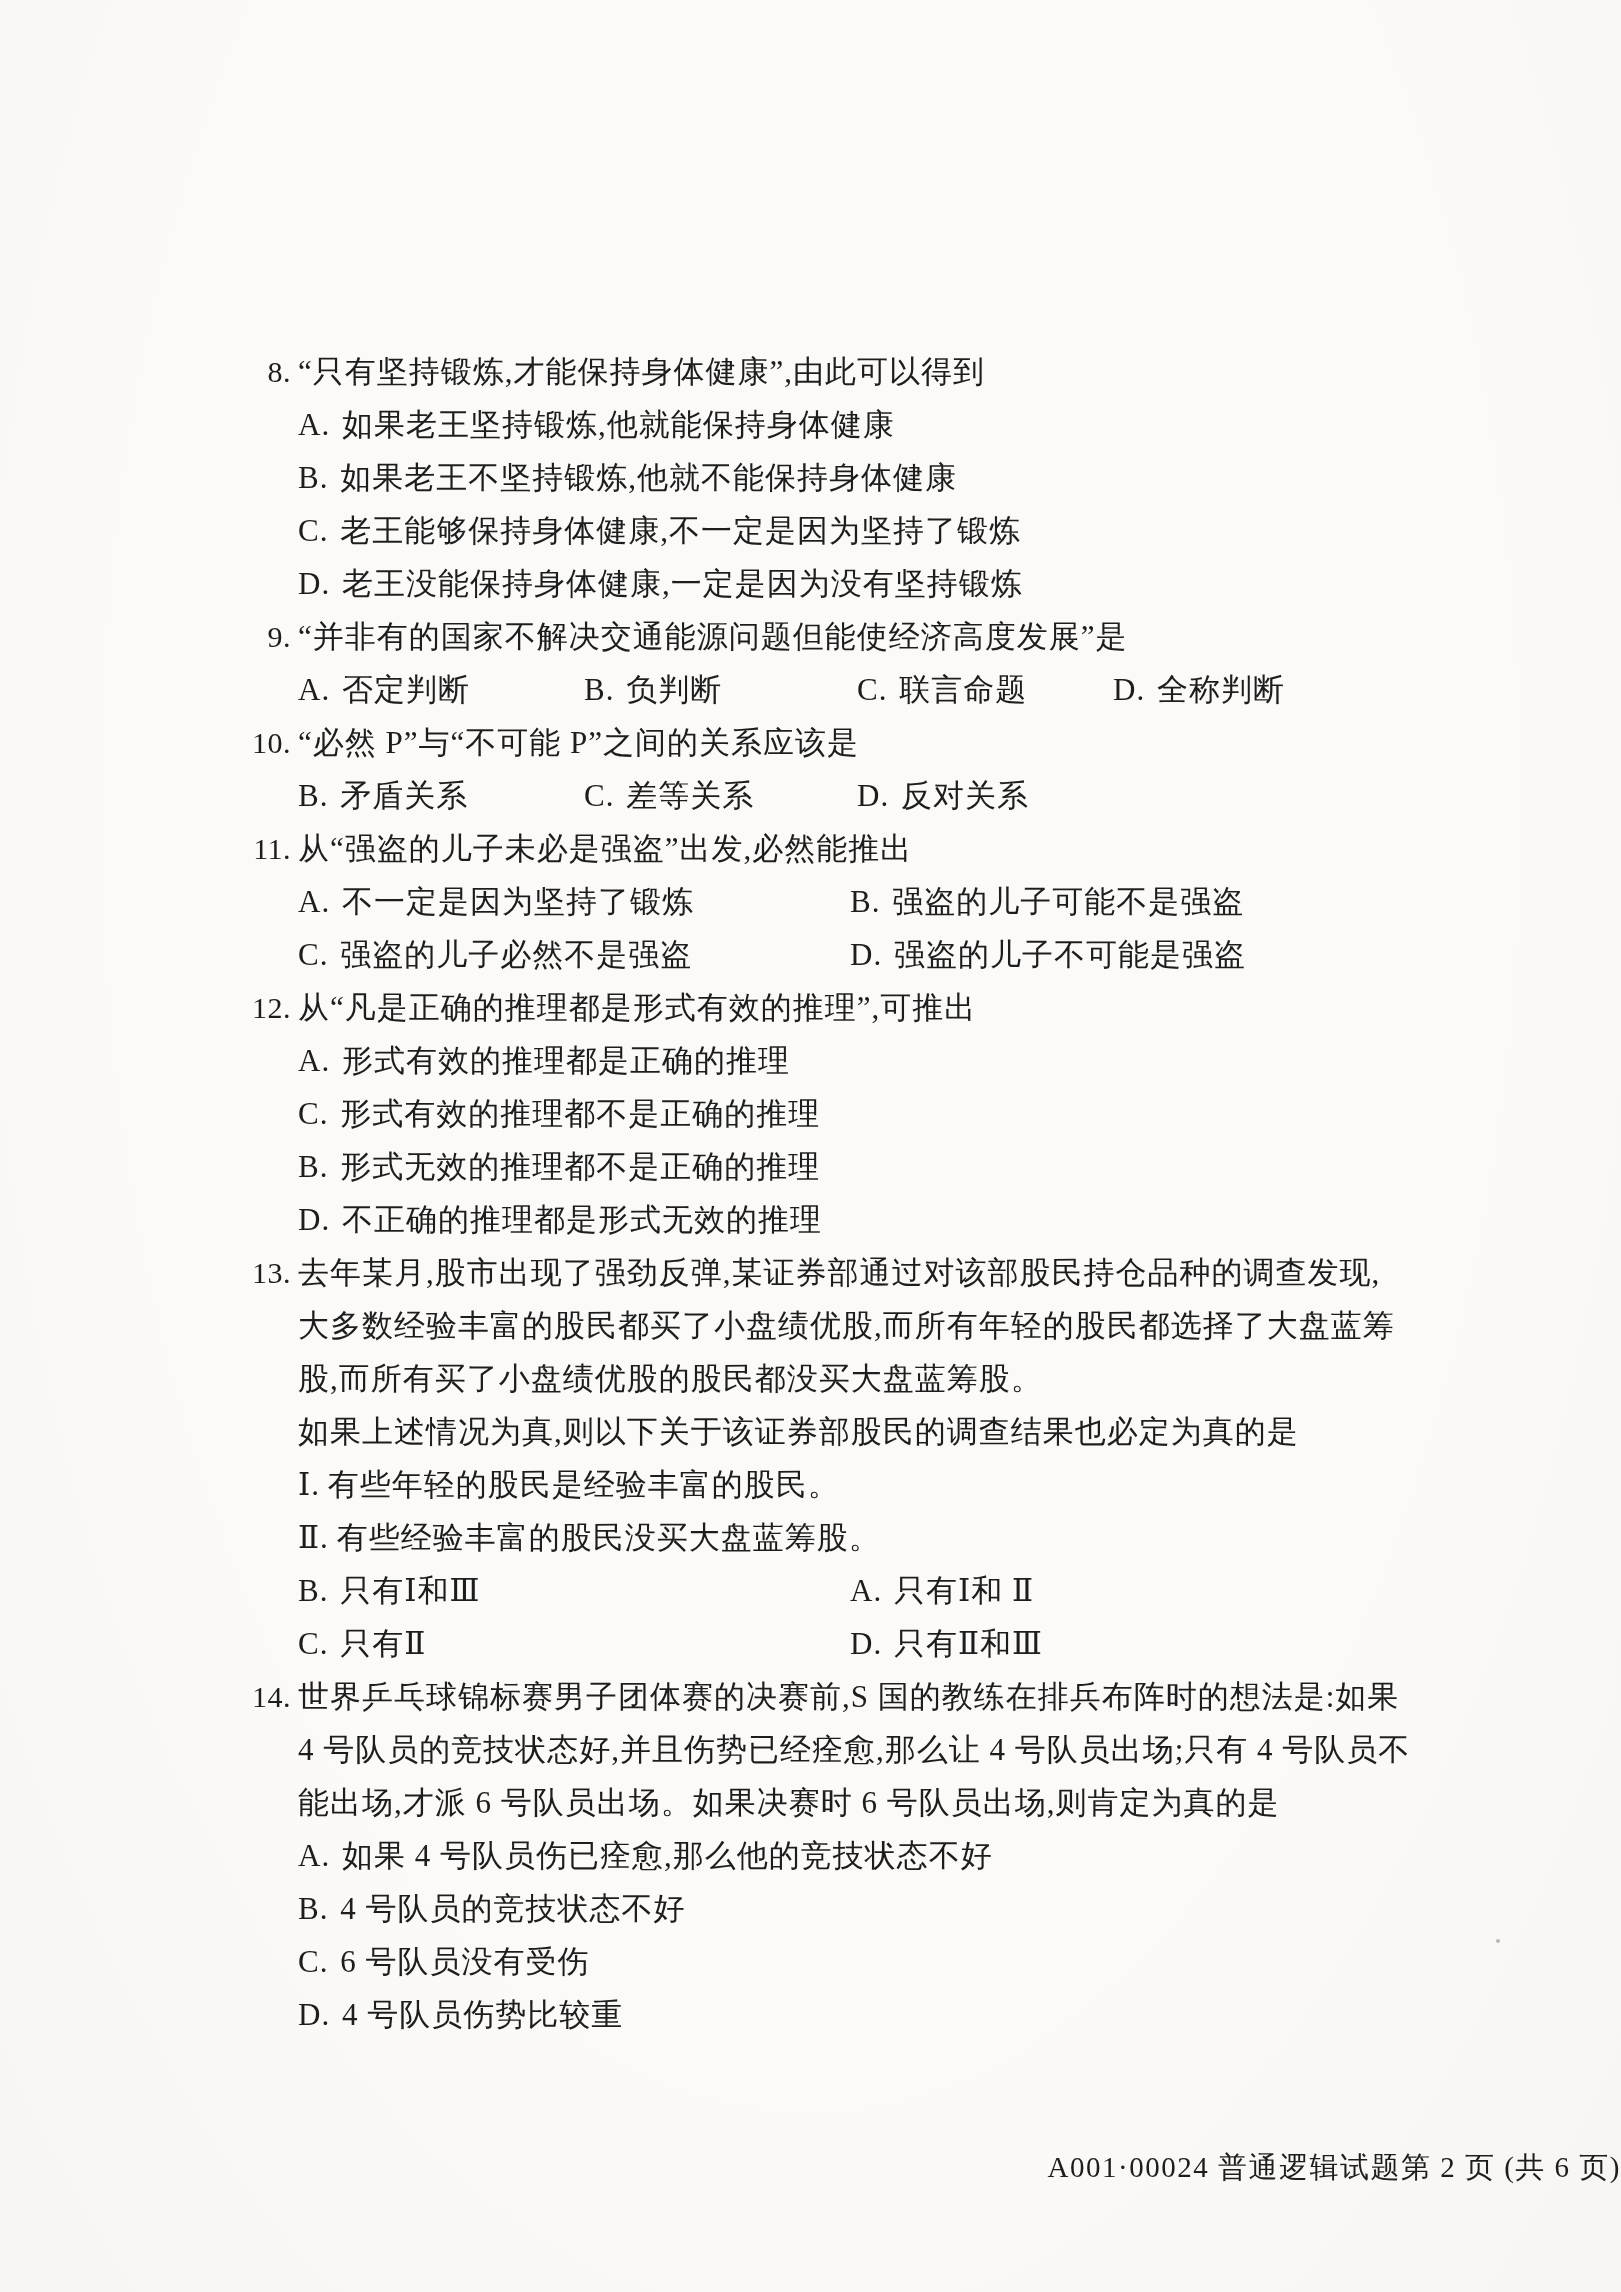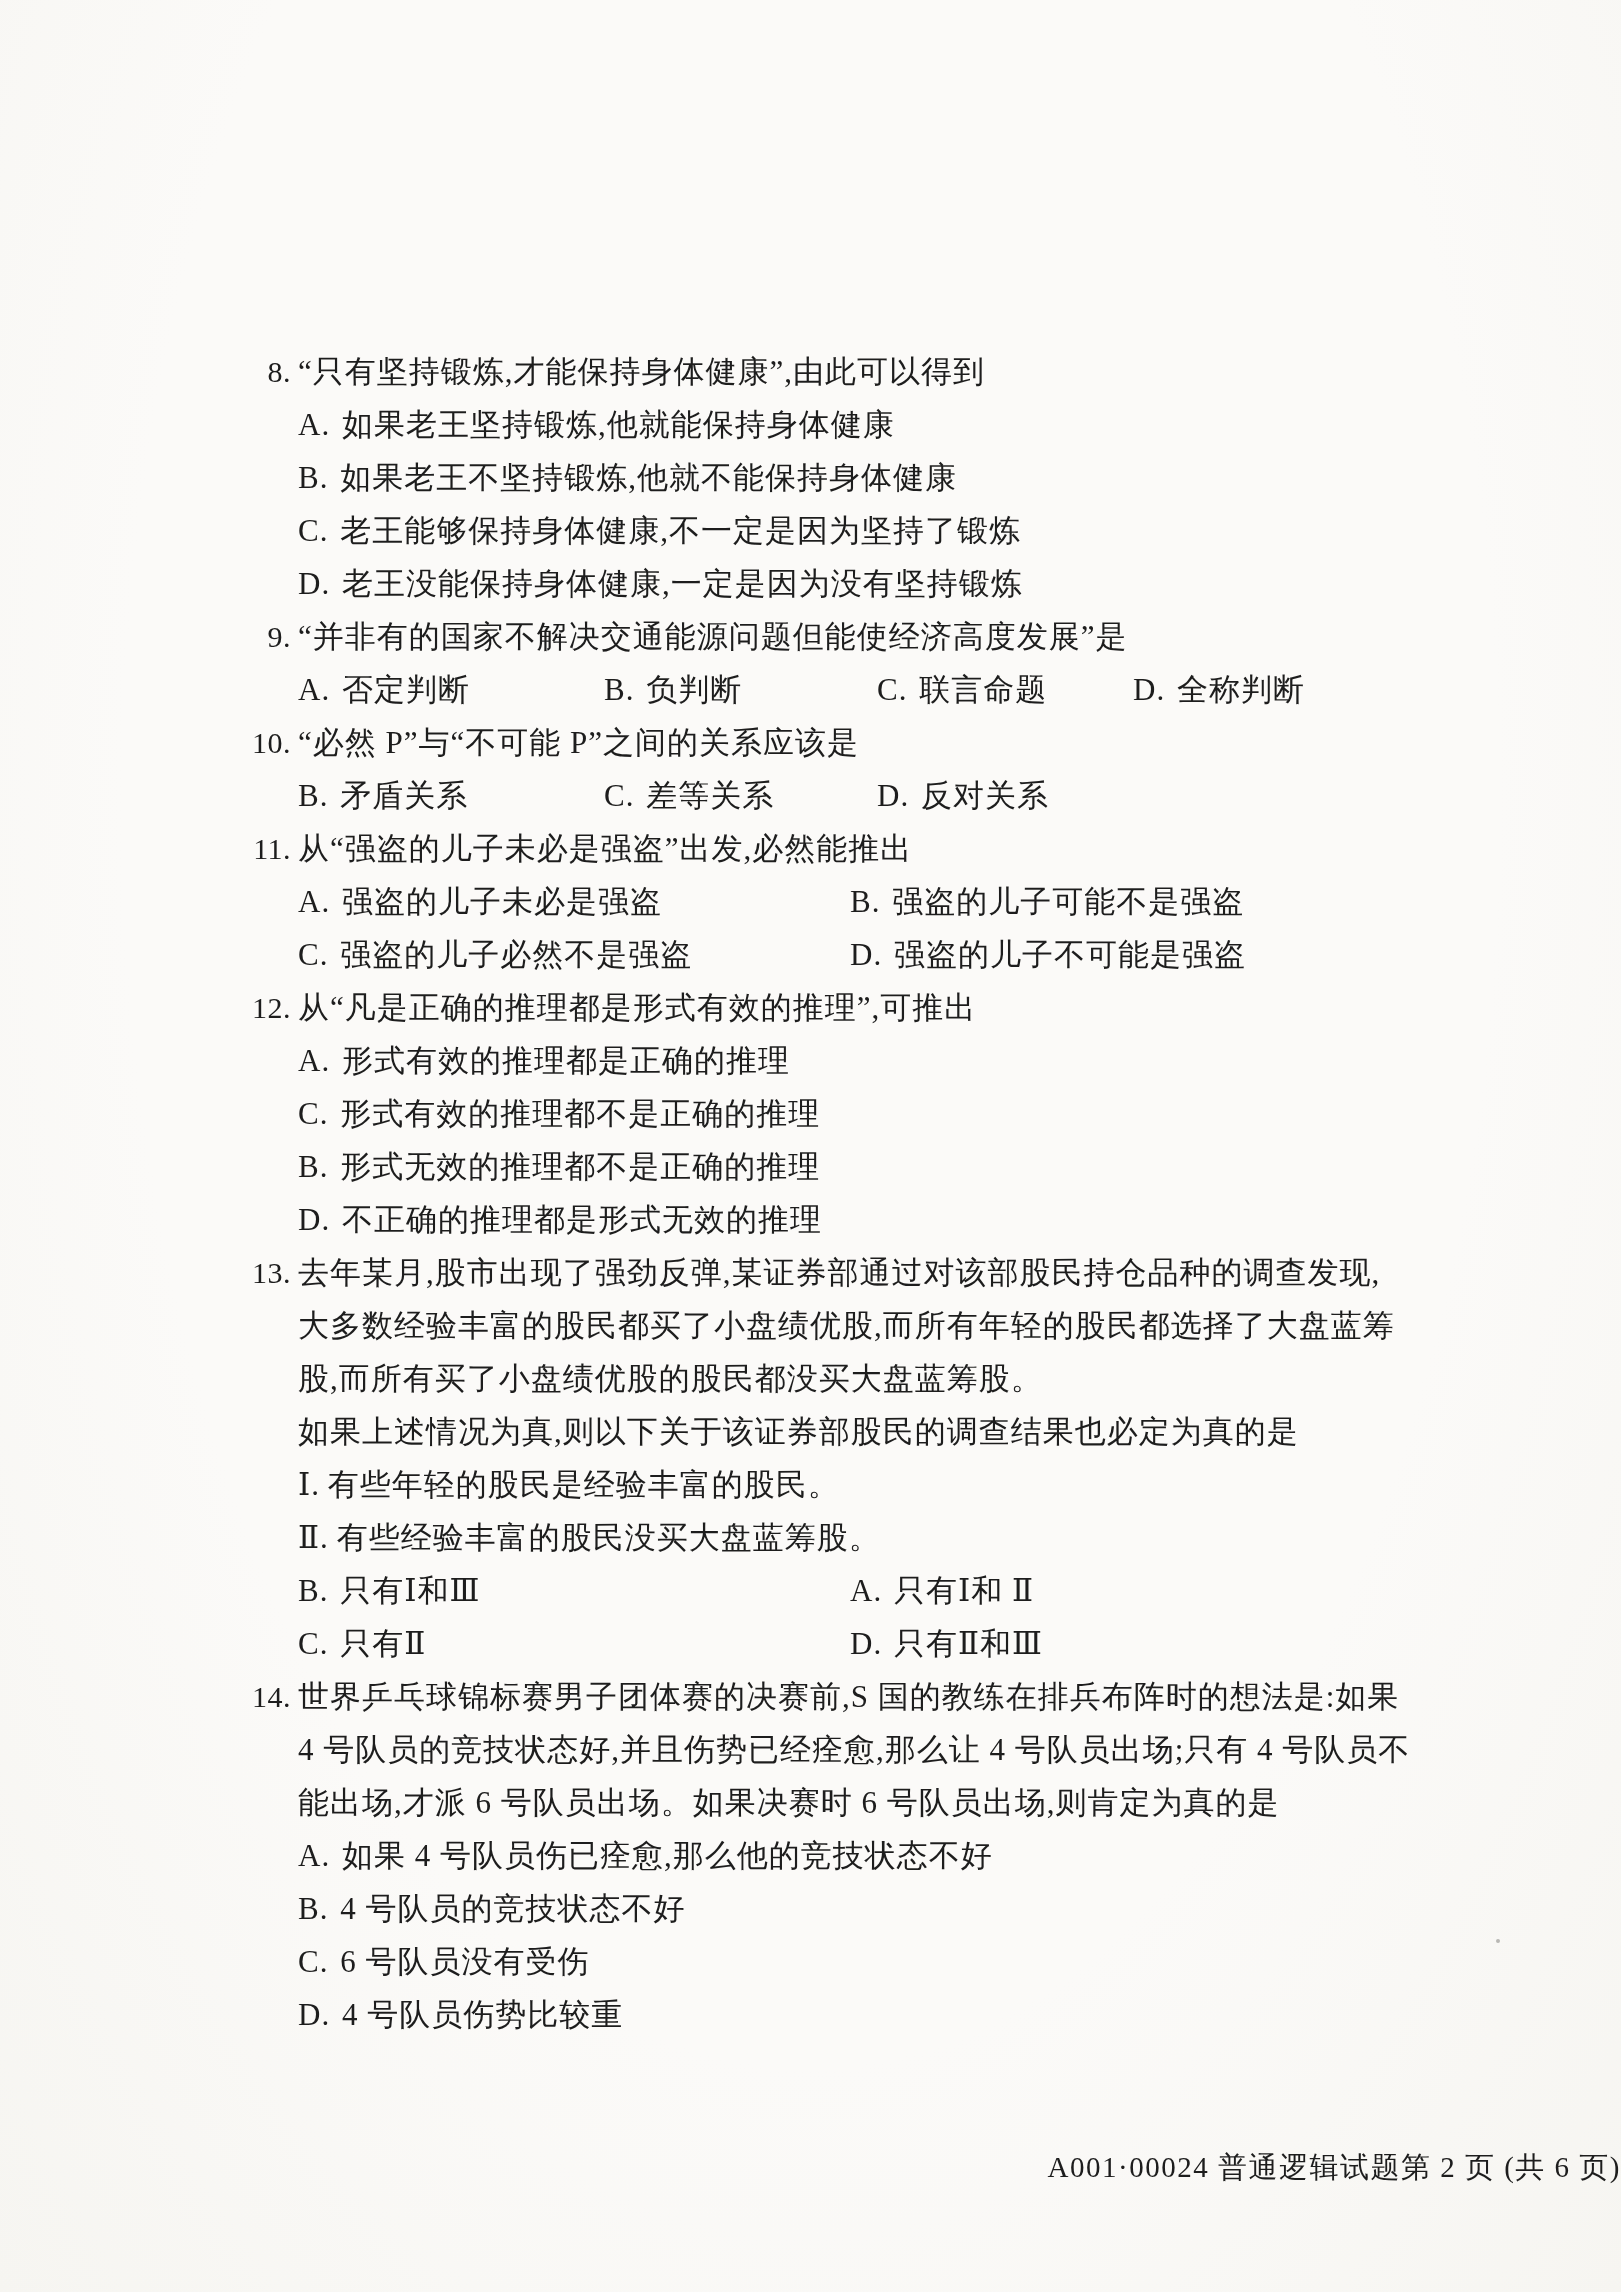--- a/index.html
+++ b/index.html
@@ -35,21 +35,21 @@
     font-size: 31px;
     line-height: 53px;
     letter-spacing: 1px;
   }
   .opt-label { margin-right: 11.8px; }
   .item-label { margin-right: 7.8px; }
   .opt-row { display: flex; }
   .opt-row2 > .cell:nth-child(1) { flex: 0 0 552px; }
   .opt-row2 > .cell:nth-child(2) { flex: 1; }
   .opt-row4 > .cell:nth-child(1) { flex: 0 0 286px; }
-  .opt-row4 > .cell:nth-child(2) { flex: 0 0 273px; margin-left: 20px; }
+  .opt-row4 > .cell:nth-child(2) { flex: 0 0 273px; }
   .opt-row4 > .cell:nth-child(3) { flex: 0 0 256px; }
   .opt-row4 > .cell:nth-child(4) { flex: 1; }
   .footer {
     position: absolute;
     left: 0; right: 0;
     top: 2148px;
     text-align: right;
     font-size: 29px;
     line-height: 39px;
     letter-spacing: 1.5px;
@@ -102,21 +102,21 @@
           <div class="cell opt"><span class="opt-label">D.</span><span>反对关系</span></div>
         </div>
       </div>
     </div>
 
     <div class="question">
       <div class="q-num">11.</div>
       <div class="q-body">
         <div class="q-stem">从“强盗的儿子未必是强盗”出发,必然能推出</div>
         <div class="opt-row opt-row2">
-          <div class="cell opt"><span class="opt-label">A.</span><span>强盗的儿子未必是强盗</span></div>
+          <div class="cell opt"><span class="opt-label">A.</span><span>不一定是因为坚持了锻炼</span></div>
           <div class="cell opt"><span class="opt-label">B.</span><span>强盗的儿子可能不是强盗</span></div>
         </div>
         <div class="opt-row opt-row2">
           <div class="cell opt"><span class="opt-label">C.</span><span>强盗的儿子必然不是强盗</span></div>
           <div class="cell opt"><span class="opt-label">D.</span><span>强盗的儿子不可能是强盗</span></div>
         </div>
       </div>
     </div>
 
     <div class="question">

